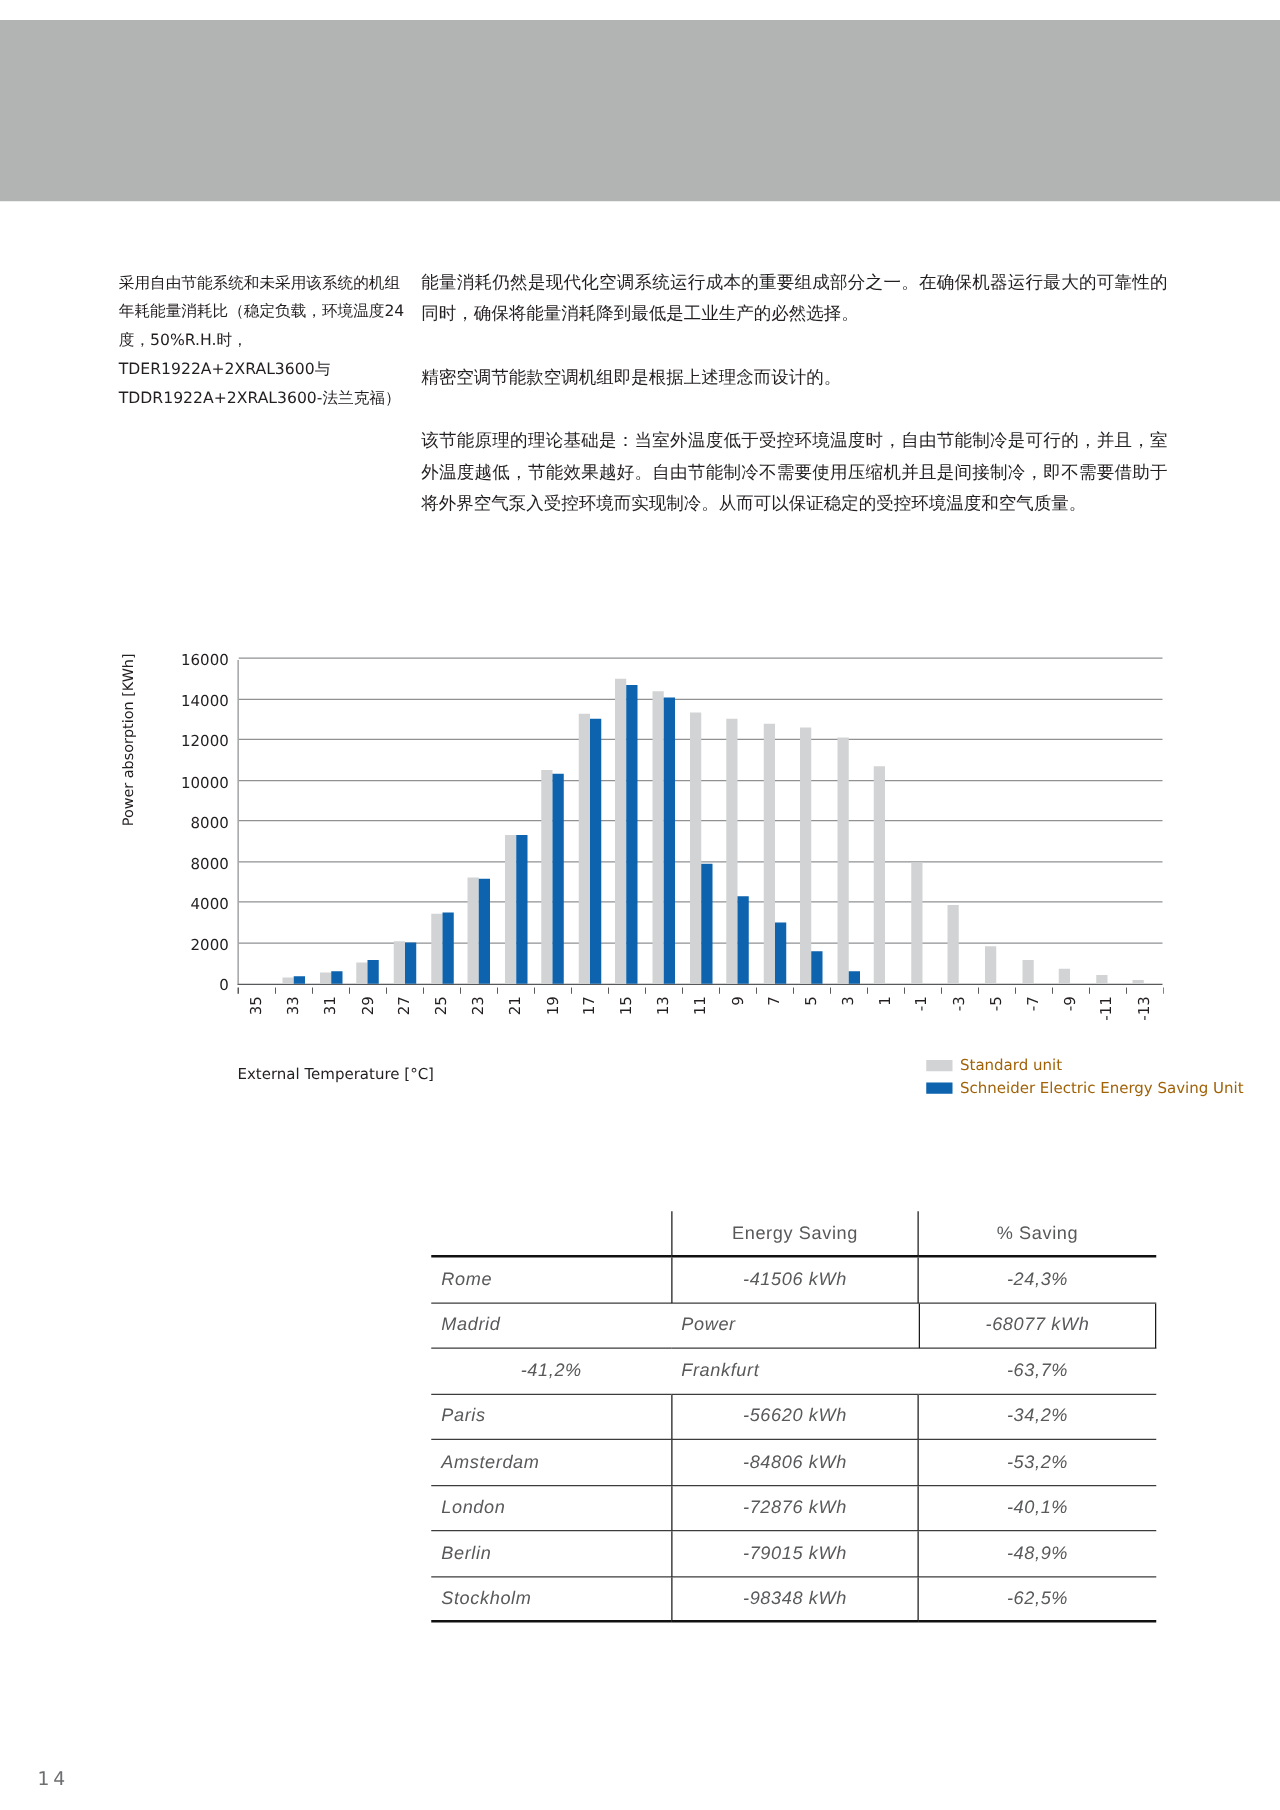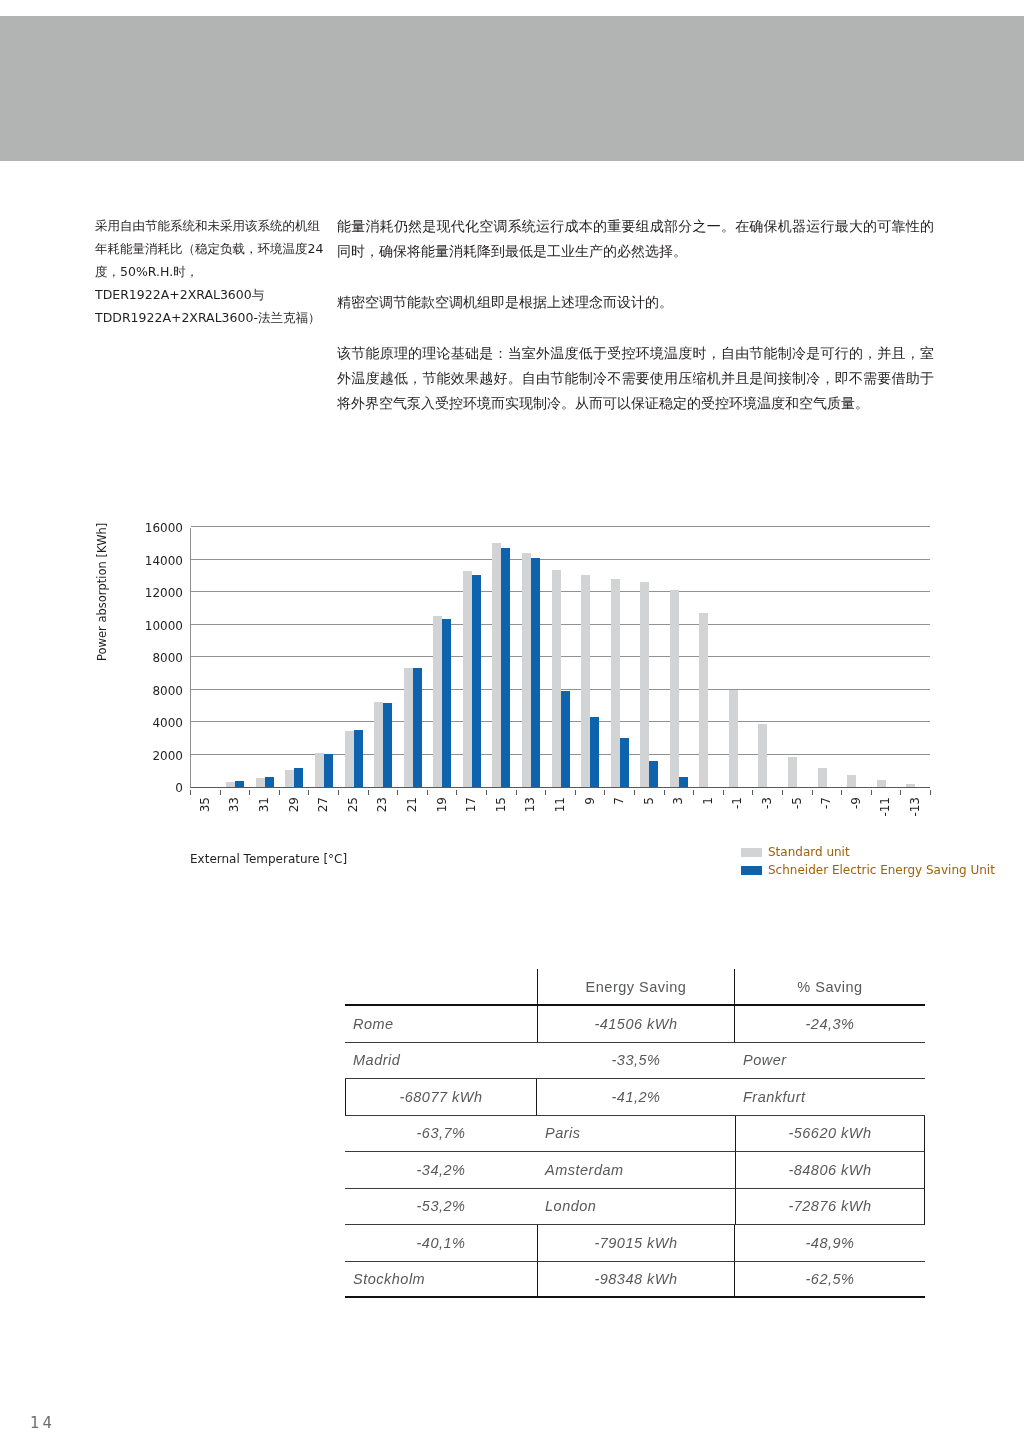--- a/index.html
+++ b/index.html
@@ -279,35 +279,35 @@
     </div>
 
   <div class="city-table">
       <div class="cell head c0"></div>
       <div class="cell head c1">Energy Saving</div>
       <div class="cell head c2">% Saving</div>
       <div class="cell body c0">Rome</div>
       <div class="cell body c1">-41506 kWh</div>
       <div class="cell body c2">-24,3%</div>
       <div class="cell body c0">Madrid</div>
-      <div class="cell body c2">-33,5%</div>
       <div class="cell body c0">Power</div>
       <div class="cell body c1">-68077 kWh</div>
       <div class="cell body c2">-41,2%</div>
       <div class="cell body c0">Frankfurt</div>
       <div class="cell body c2">-63,7%</div>
       <div class="cell body c0">Paris</div>
       <div class="cell body c1">-56620 kWh</div>
       <div class="cell body c2">-34,2%</div>
       <div class="cell body c0">Amsterdam</div>
       <div class="cell body c1">-84806 kWh</div>
       <div class="cell body c2">-53,2%</div>
       <div class="cell body c0">London</div>
       <div class="cell body c1">-72876 kWh</div>
       <div class="cell body c2">-40,1%</div>
+      <div class="cell body c0">Berlin</div>
       <div class="cell body c1">-79015 kWh</div>
       <div class="cell body c2">-48,9%</div>
       <div class="cell body c0 last">Stockholm</div>
       <div class="cell body c1 last">-98348 kWh</div>
       <div class="cell body c2 last">-62,5%</div>
     </div>
 
   <div class="page-number">14</div>
 
 </div>

